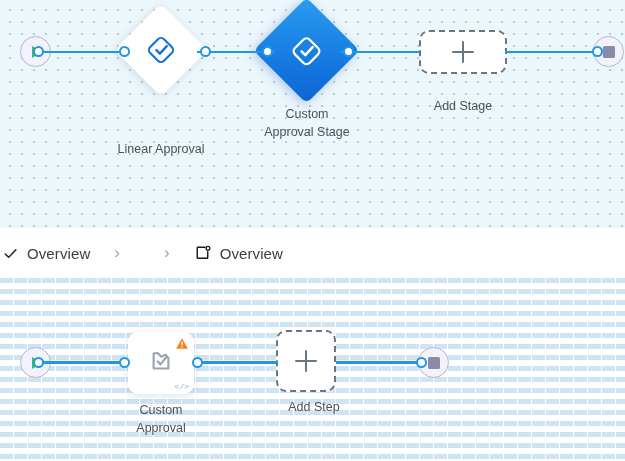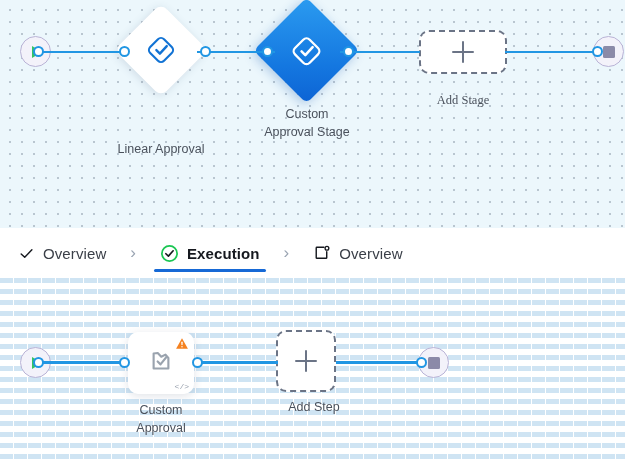--- a/index.html
+++ b/index.html
@@ -29,21 +29,21 @@
   }
 
   
   #tab-bar {
     position: absolute;
     left: 0; top: 228px;
     width: 625px; height: 50px;
     background: #ffffff;
     display: flex;
     align-items: center;
-    padding-left: 16px;
+    padding-left: 0;
     box-sizing: border-box;
   }
   .tab {
     display: flex;
     align-items: center;
     height: 50px;
     gap: 8px;
     cursor: pointer;
     position: relative;
     padding: 0 2px;
@@ -253,51 +253,41 @@
       </span>
     </div>
     <div class="port" style="left:262px; top:46px;"></div>
     <div class="port" style="left:343px; top:46px;"></div>
     <div class="node-label" style="left:243px; top:105px; width:128px;">Custom
 Approval Stage</div>
 
     <div class="add-box" style="left:419px; top:30px; width:88px; height:44px;">
       <span class="plus"></span>
     </div>
-    <div class="add-label" style="left:413px; top:93px; width:100px;font-family:Liberation Serif, serif;">Add Stage</div>
+    <div class="add-label" style="left:413px; top:99px; width:100px;">Add Stage</div>
 
     <div class="node terminal" style="left:593px; top:36px; width:31px; height:31px;">
       <span class="stop-sq"></span>
     </div>
     <div class="port" style="left:592px; top:46px;"></div>
   </div>
 
   <div id="tab-bar">
 
     <div class="tab">
       <span class="tab-icon">
         <svg width="17" height="17" viewBox="0 0 24 24" fill="none">
           <path d="M4.5 12.6 L9.5 17.4 L19.6 6.6" stroke="#16191f" stroke-width="2" stroke-linecap="round" stroke-linejoin="round"></path>
         </svg>
       </span>
       <span class="tab-label">Overview</span>
     </div>
 
     <span class="tab-sep">›</span>
 
-    <div class="tab active">
-      <span class="tab-icon">
-        <svg width="19" height="19" viewBox="0 0 24 24" fill="none">
-          <circle cx="12" cy="12" r="9.6" stroke="#1bc653" stroke-width="2.2"></circle>
-          <path d="M7.4 12.3 L10.6 15.3 L16.6 8.6" stroke="#16191f" stroke-width="2.1" stroke-linecap="round" stroke-linejoin="round"></path>
-        </svg>
-      </span>
-      <span class="tab-label">Execution</span>
-      <span class="tab-underline"></span>
-    </div>
 
     <span class="tab-sep">›</span>
 
     <div class="tab">
       <span class="tab-icon">
         <svg width="18" height="18" viewBox="0 0 24 24" fill="none">
           <path d="M14.6 4.4 H5.2 A0.9 0.9 0 0 0 4.3 5.3 V18.2 A0.9 0.9 0 0 0 5.2 19.1 H17.4 A0.9 0.9 0 0 0 18.3 18.2 V10.2" stroke="#16191f" stroke-width="1.9" stroke-linecap="round" stroke-linejoin="round"></path>
           <circle cx="18.6" cy="5.6" r="2.5" stroke="#16191f" stroke-width="1.8"></circle>
         </svg>
       </span>

